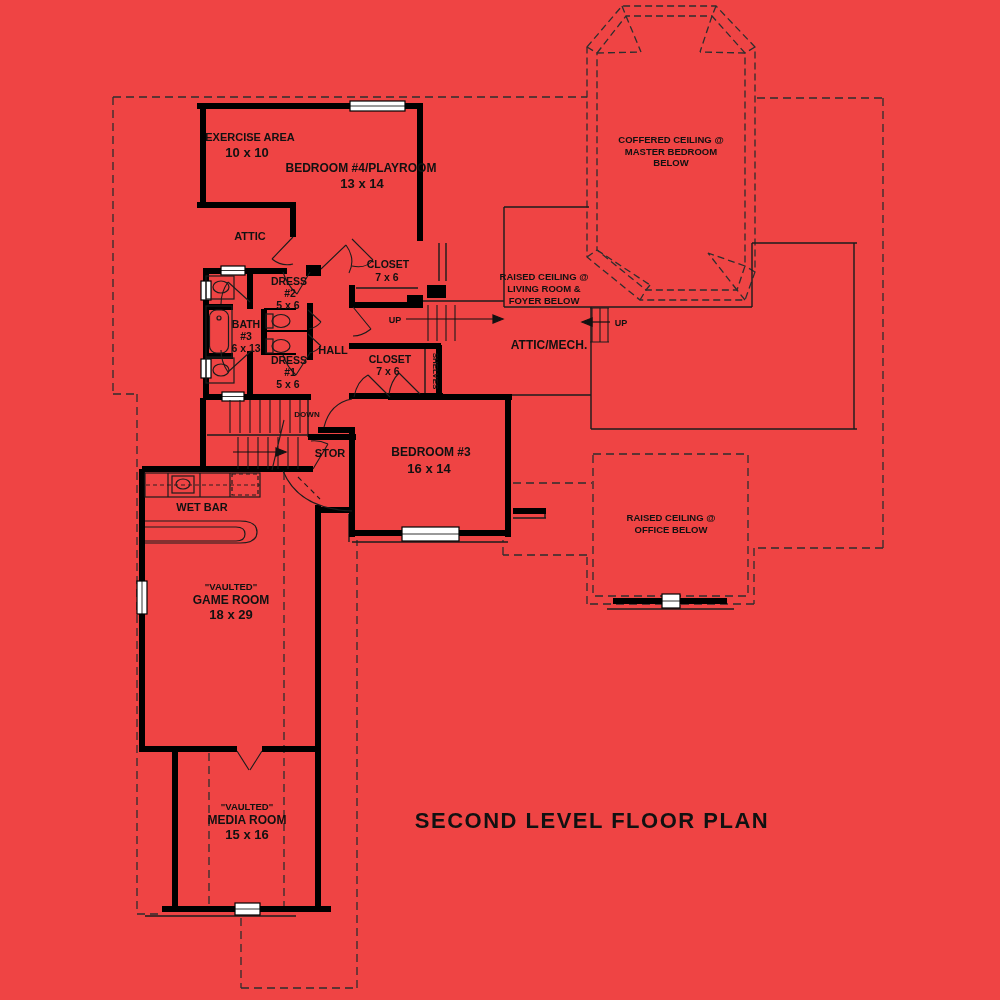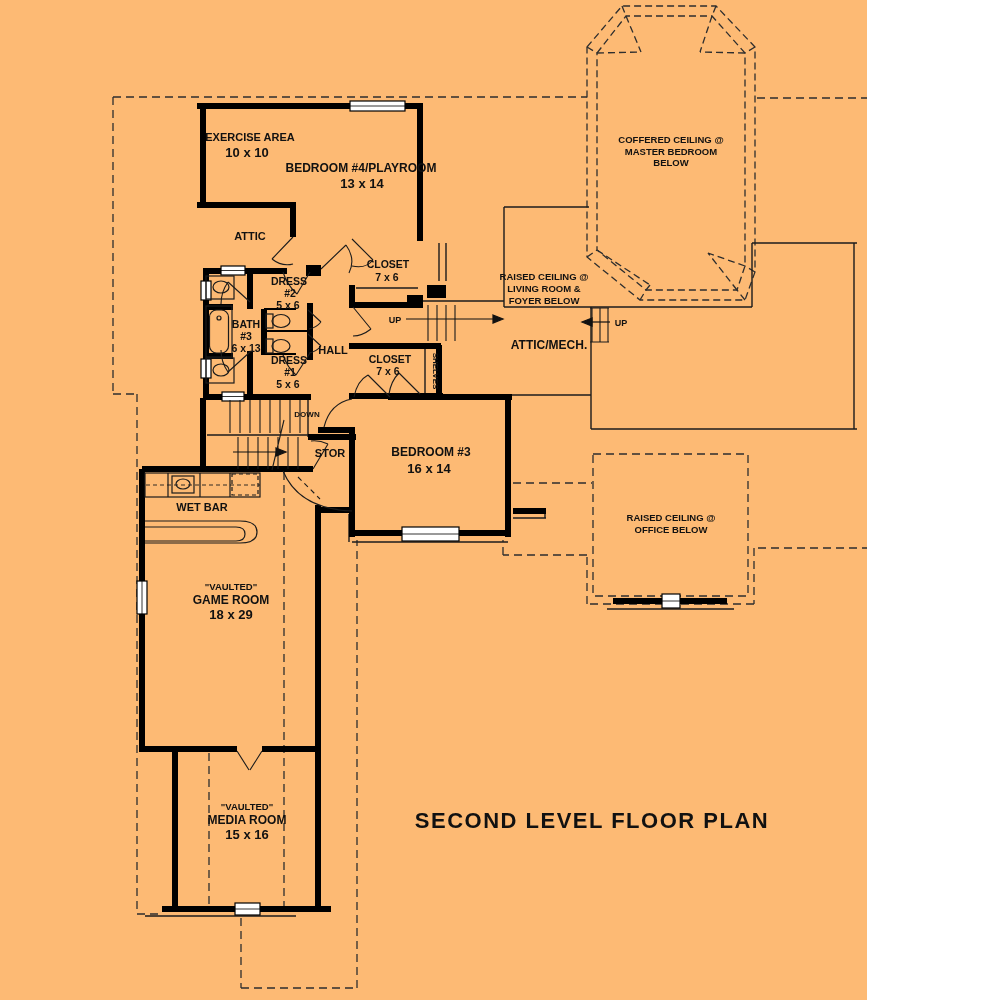--- a/index.html
+++ b/index.html
@@ -1,16 +1,16 @@
 <!DOCTYPE html>
 <html><head>
 <meta charset="utf-8">
 <style>
   html,body{margin:0;padding:0;background:#ffffff;}
-  .canvas{position:relative;width:867px;height:1000px;background:#fdba74;overflow:hidden;}
+  .canvas{position:relative;width:1000px;height:1000px;background:#ef4444;overflow:hidden;}
   svg{display:block;}
   text{font-family:"Liberation Sans",sans-serif;font-weight:bold;fill:#111111;}
   .t9{font-size:9px;}  .t95{font-size:9.5px;} .t10{font-size:10.5px;}
   .t11{font-size:11px;} .t12{font-size:12px;} .t13{font-size:13px;}
   .t8{font-size:8px;}
   .title{font-size:22px;letter-spacing:1.5px;}
 </style>
 </head>
 <body>
 

